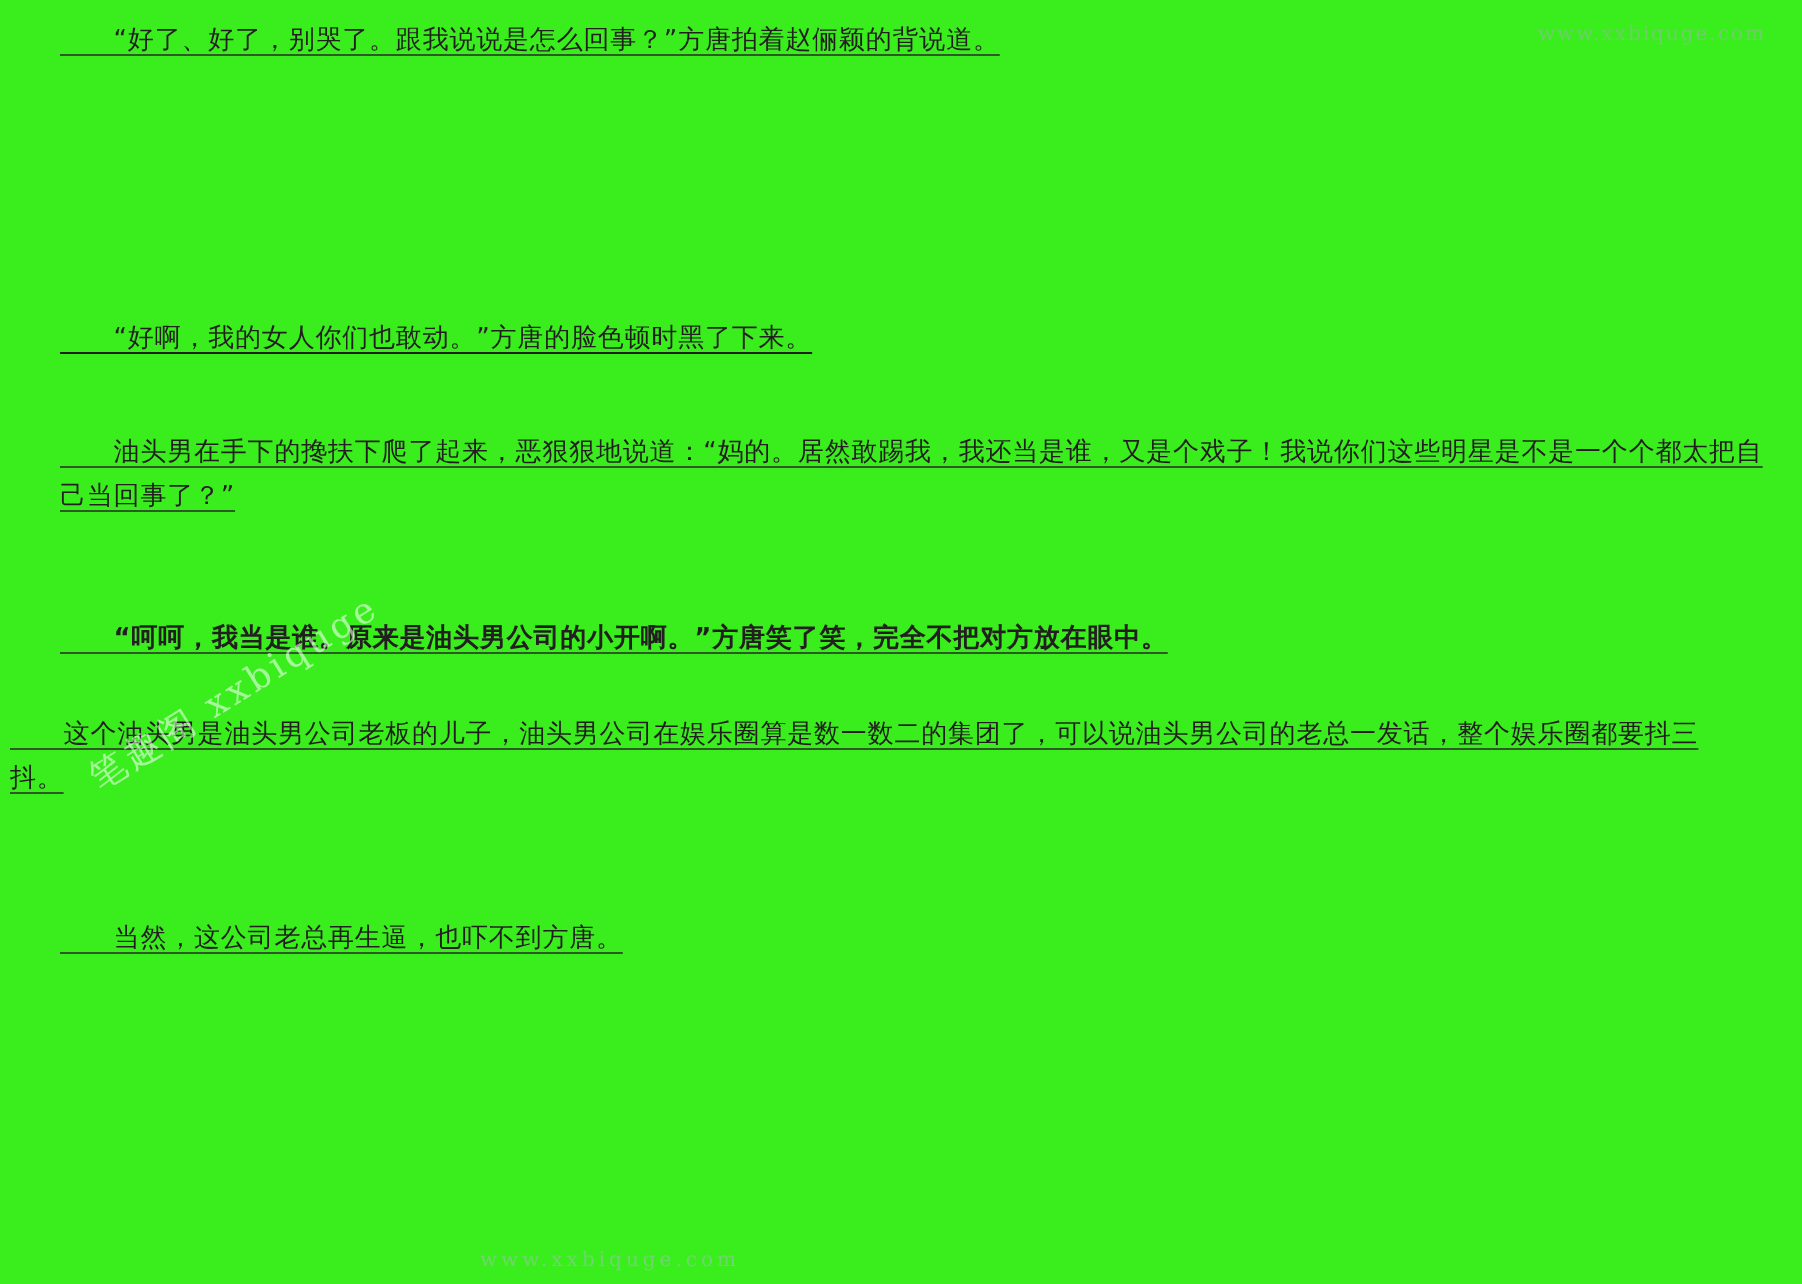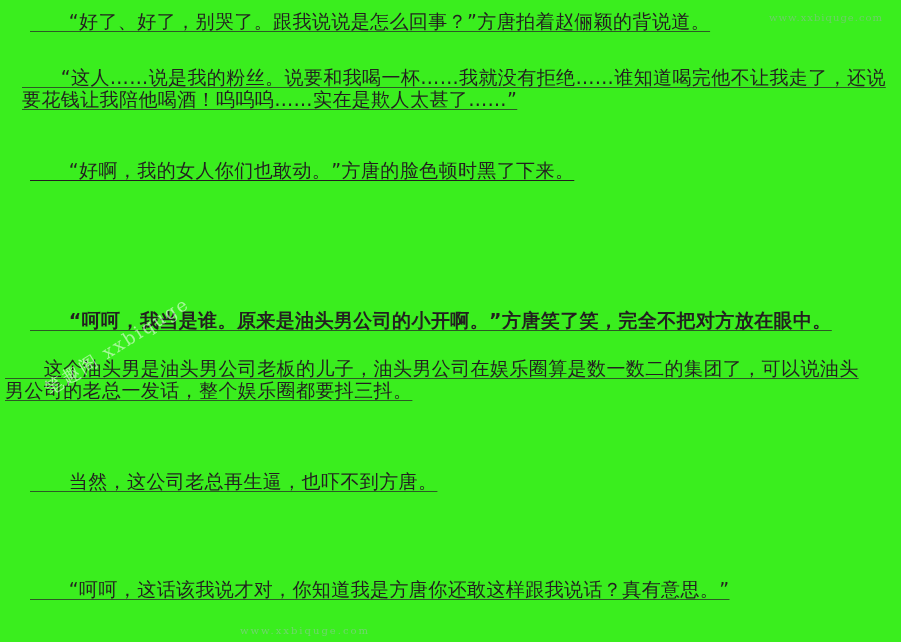--- a/index.html
+++ b/index.html
@@ -26,37 +26,37 @@
     left: 0;
     top: 0;
     width: 901px;
     height: 642px;
     background: #33ee22;
     background: #3aee1e;
   }
   .para {
     position: absolute;
     color: #231f20;
-    font-size: 19px;
+    font-size: 13px;
     line-height: 22px;
     letter-spacing: 0.4px;
     text-decoration: underline;
     text-decoration-color: rgba(40,40,40,0.75);
     text-underline-offset: 3px;
     text-decoration-thickness: 1px;
     white-space: pre-wrap;
     font-family: "DejaVu Sans", "Liberation Sans", sans-serif;
   }
   .p1 { left: 30px;  top: 10px;  width: 845px; }
   .p2 { left: 22px;  top: 66px;  width: 868px; }
   .p3 { left: 30px;  top: 159px; width: 845px; text-decoration: underline; }
   .p4 { left: 30px;  top: 216px; width: 855px; }
   .p5 { left: 30px;  top: 309px; width: 845px; font-weight: bold; }
   .p6 { left: 5px;  top: 357px; width: 868px; }
-  .p7 { left: 30px;  top: 459px; width: 845px; margin-top: 11px; }
+  .p7 { left: 30px;  top: 459px; width: 845px; }
   .p8 { left: 30px;  top: 519px; width: 845px; }
   .p9 { left: 30px;  top: 578px; width: 845px; }
 
   
   .wm-top {
     position: absolute;
     right: 18px;
     top: 12px;
     font-size: 10px;
     color: rgba(120, 200, 120, 0.85);
@@ -92,23 +92,22 @@
 </style>
 </head>
 <body>
 
 <div class="page">
   <div class="content">
 
     <div class="wm-top">www.xxbiquge.com</div>
 
     <div class="para p1">　　“好了、好了，别哭了。跟我说说是怎么回事？”方唐拍着赵俪颖的背说道。</div>
-    <div class="para p2">　　“这人……说是我的粉丝。说要和我喝一杯……我就没有拒绝……谁知道喝完他不让我走了，还说要花钱让我陪他喝酒！呜呜呜……实在是欺人太甚了……”</div>
     <div class="para p3">　　“好啊，我的女人你们也敢动。”方唐的脸色顿时黑了下来。</div>
+    <div class="para p4">　　油头男在手下的搀扶下爬了起来，恶狠狠地说道：“妈的。居然敢踢我，我还当是谁，又是个戏子！我说你们这些明星是不是一个个都太把自己当回事了？”</div>
     <div class="para p5">　　“呵呵，我当是谁。原来是油头男公司的小开啊。”方唐笑了笑，完全不把对方放在眼中。</div>
     <div class="para p6">　　这个油头男是油头男公司老板的儿子，油头男公司在娱乐圈算是数一数二的集团了，可以说油头男公司的老总一发话，整个娱乐圈都要抖三抖。</div>
     <div class="para p7">　　当然，这公司老总再生逼，也吓不到方唐。</div>
-    <div class="para p9">　　“呵呵，这话该我说才对，你知道我是方唐你还敢这样跟我说话？真有意思。”</div>
 
     <div class="wm-diagonal">笔趣阁 xxbiquge</div>
     <div class="wm-bottom">www.xxbiquge.com</div>
   </div>
 </div>
 
 </body></html>

